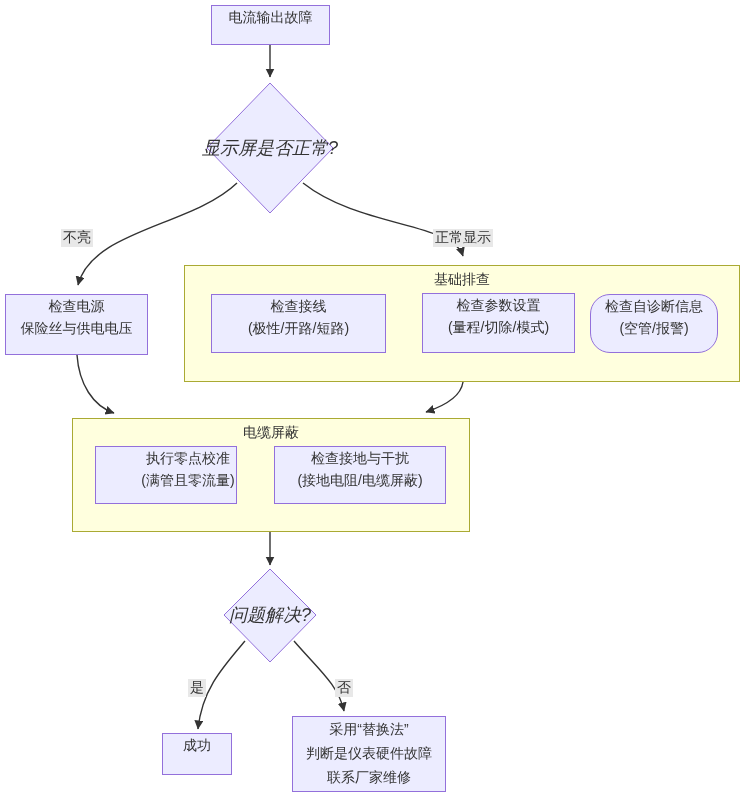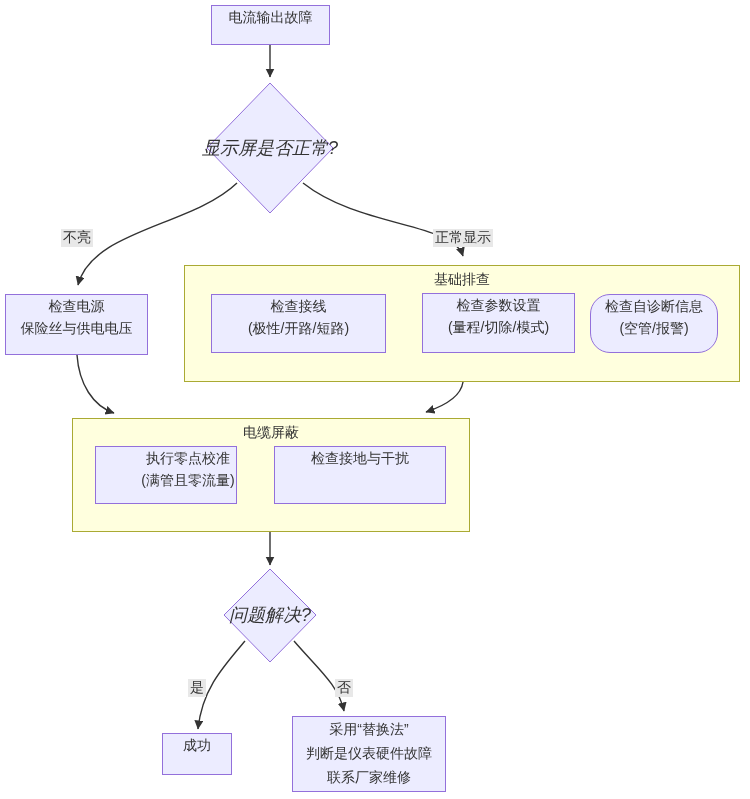--- a/index.html
+++ b/index.html
@@ -100,20 +100,21 @@
     <span>(空管/报警)</span>
   </div>
 
   <div class="node" style="left:95px;top:446px;width:142px;height:58px;padding-left:44px;">
     <span>执行零点校准</span>
     <span>(满管且零流量)</span>
   </div>
 
   <div class="node" style="left:274px;top:446px;width:172px;height:58px;">
     <span>检查接地与干扰</span>
+    <span>(接地电阻/电缆屏蔽)</span>
   </div>
 
   <div class="node" style="left:162px;top:733px;width:70px;height:42px;">
     <span>成功</span>
   </div>
 
   <div class="node" style="left:268px;top:716px;width:154px;height:76px;line-height:24px;margin-left:24px;">
     <span>采用“替换法”</span>
     <span>判断是仪表硬件故障</span>
     <span>联系厂家维修</span>

